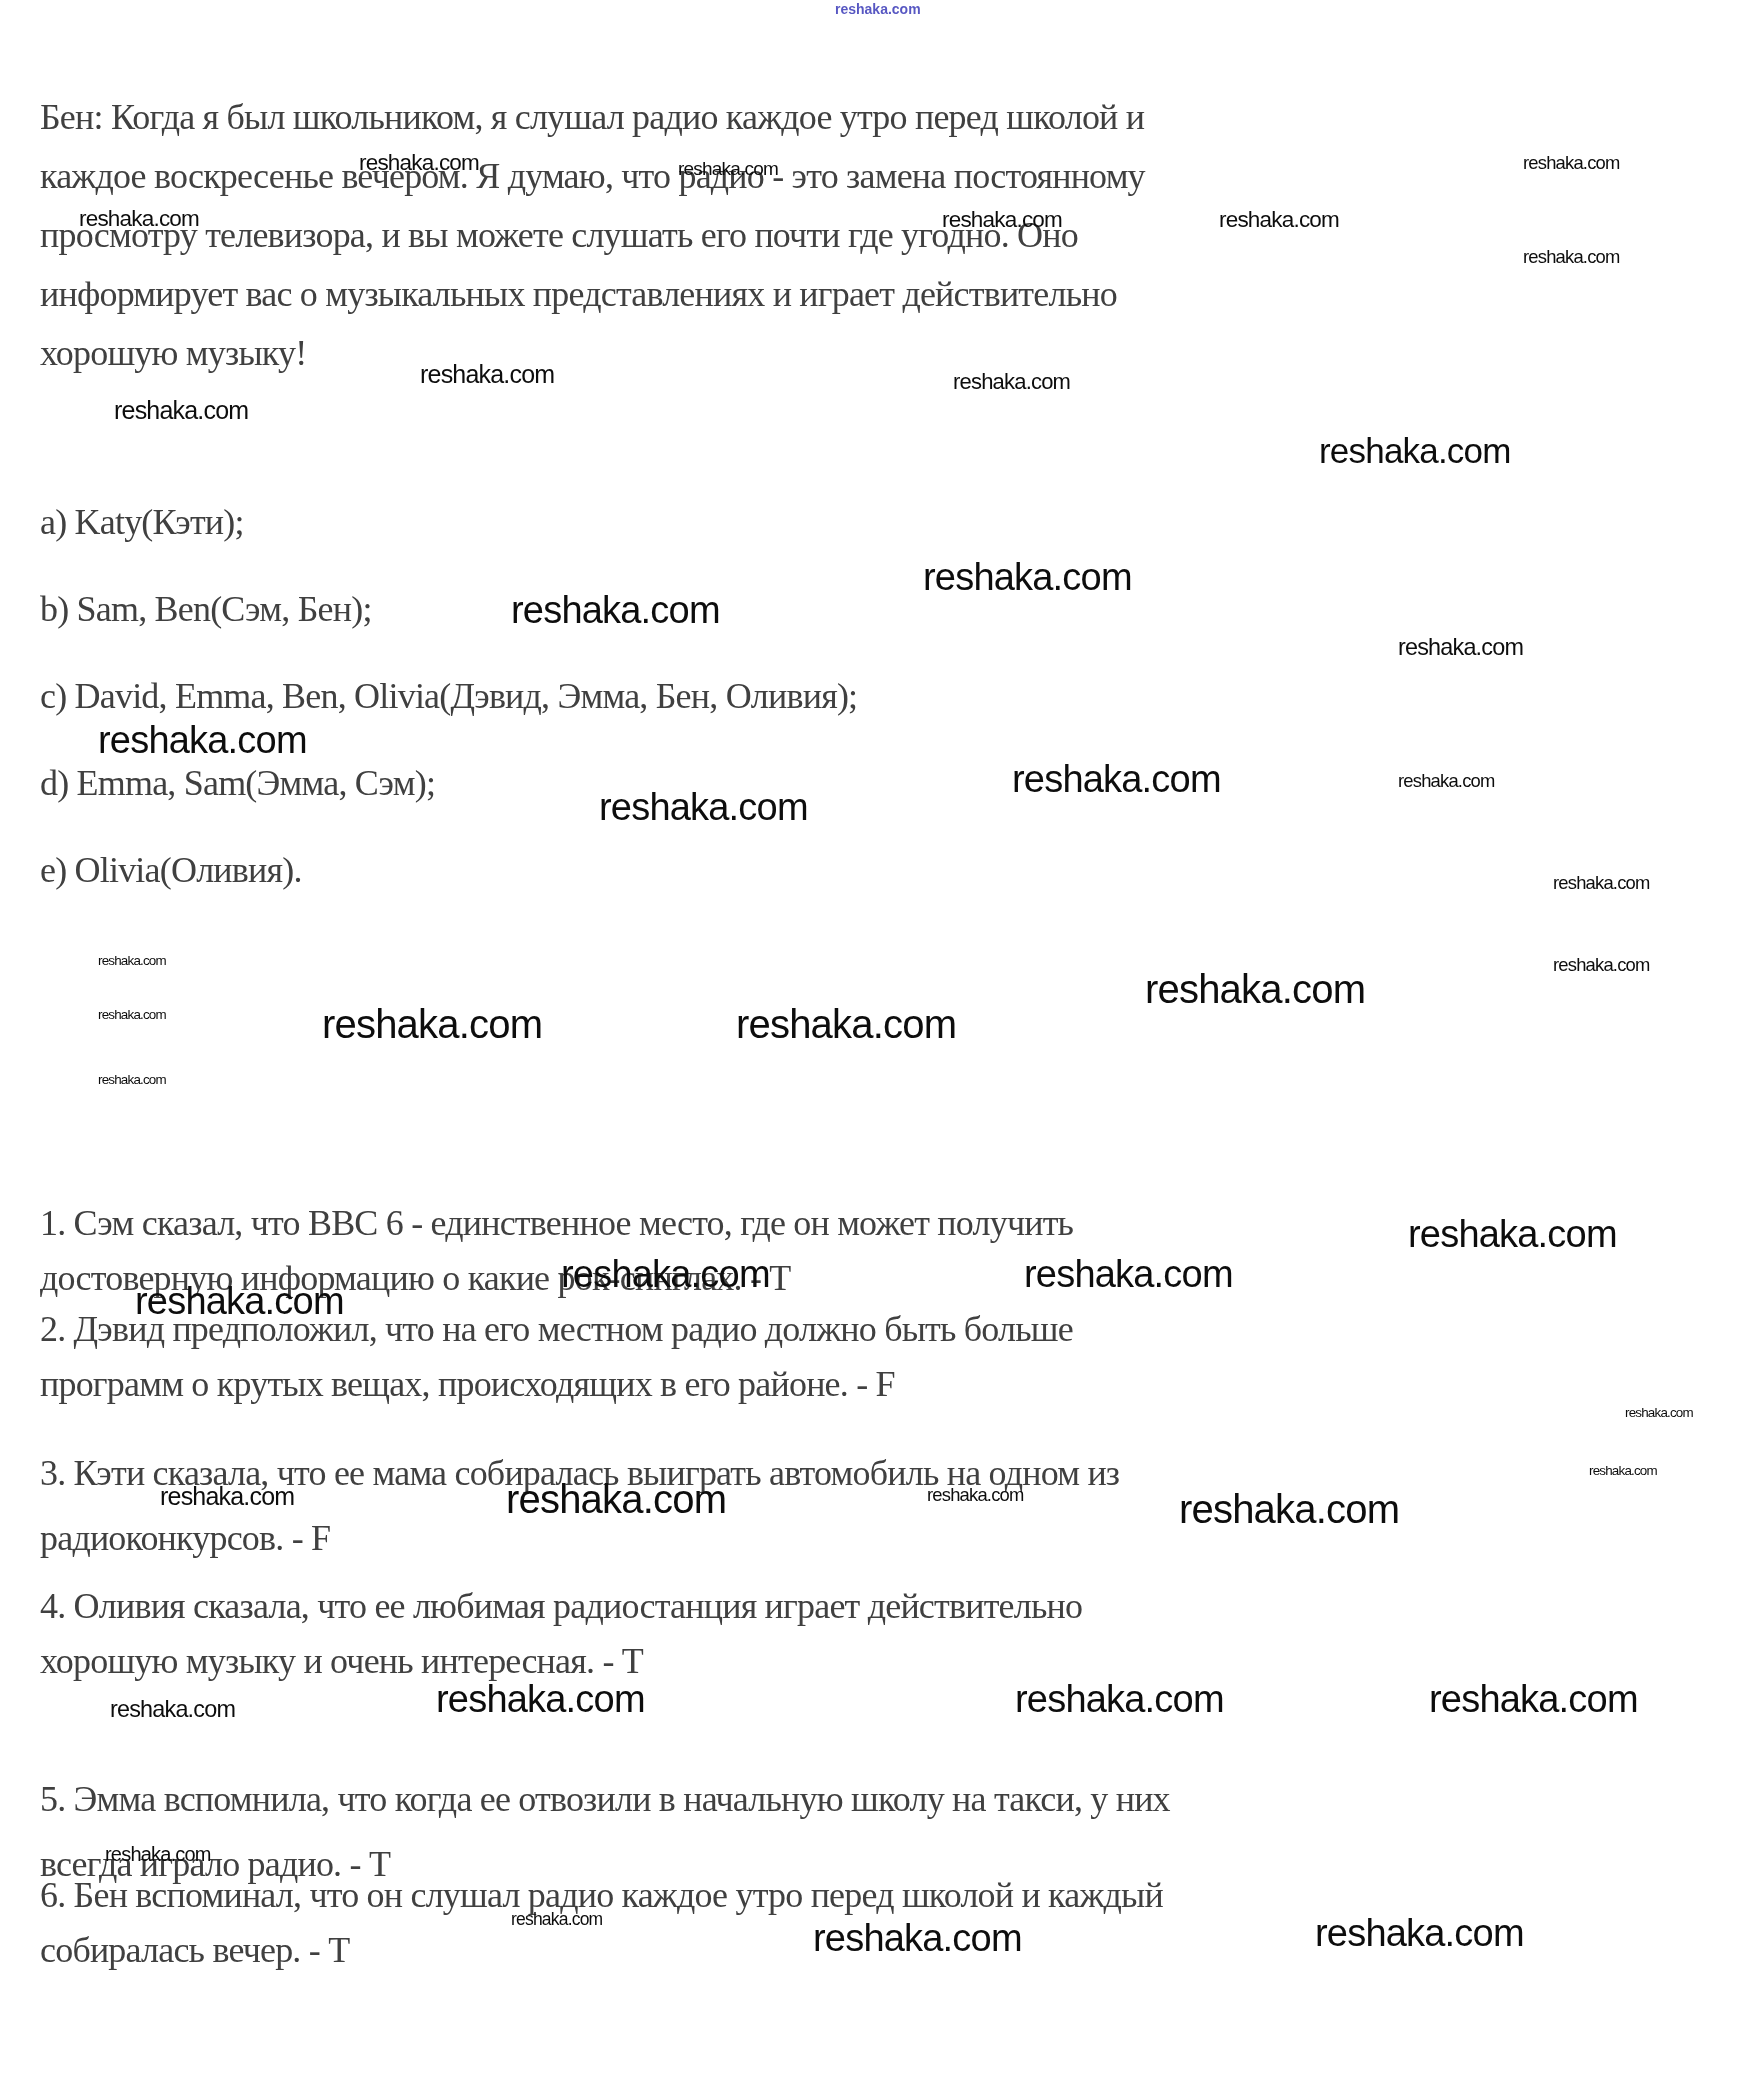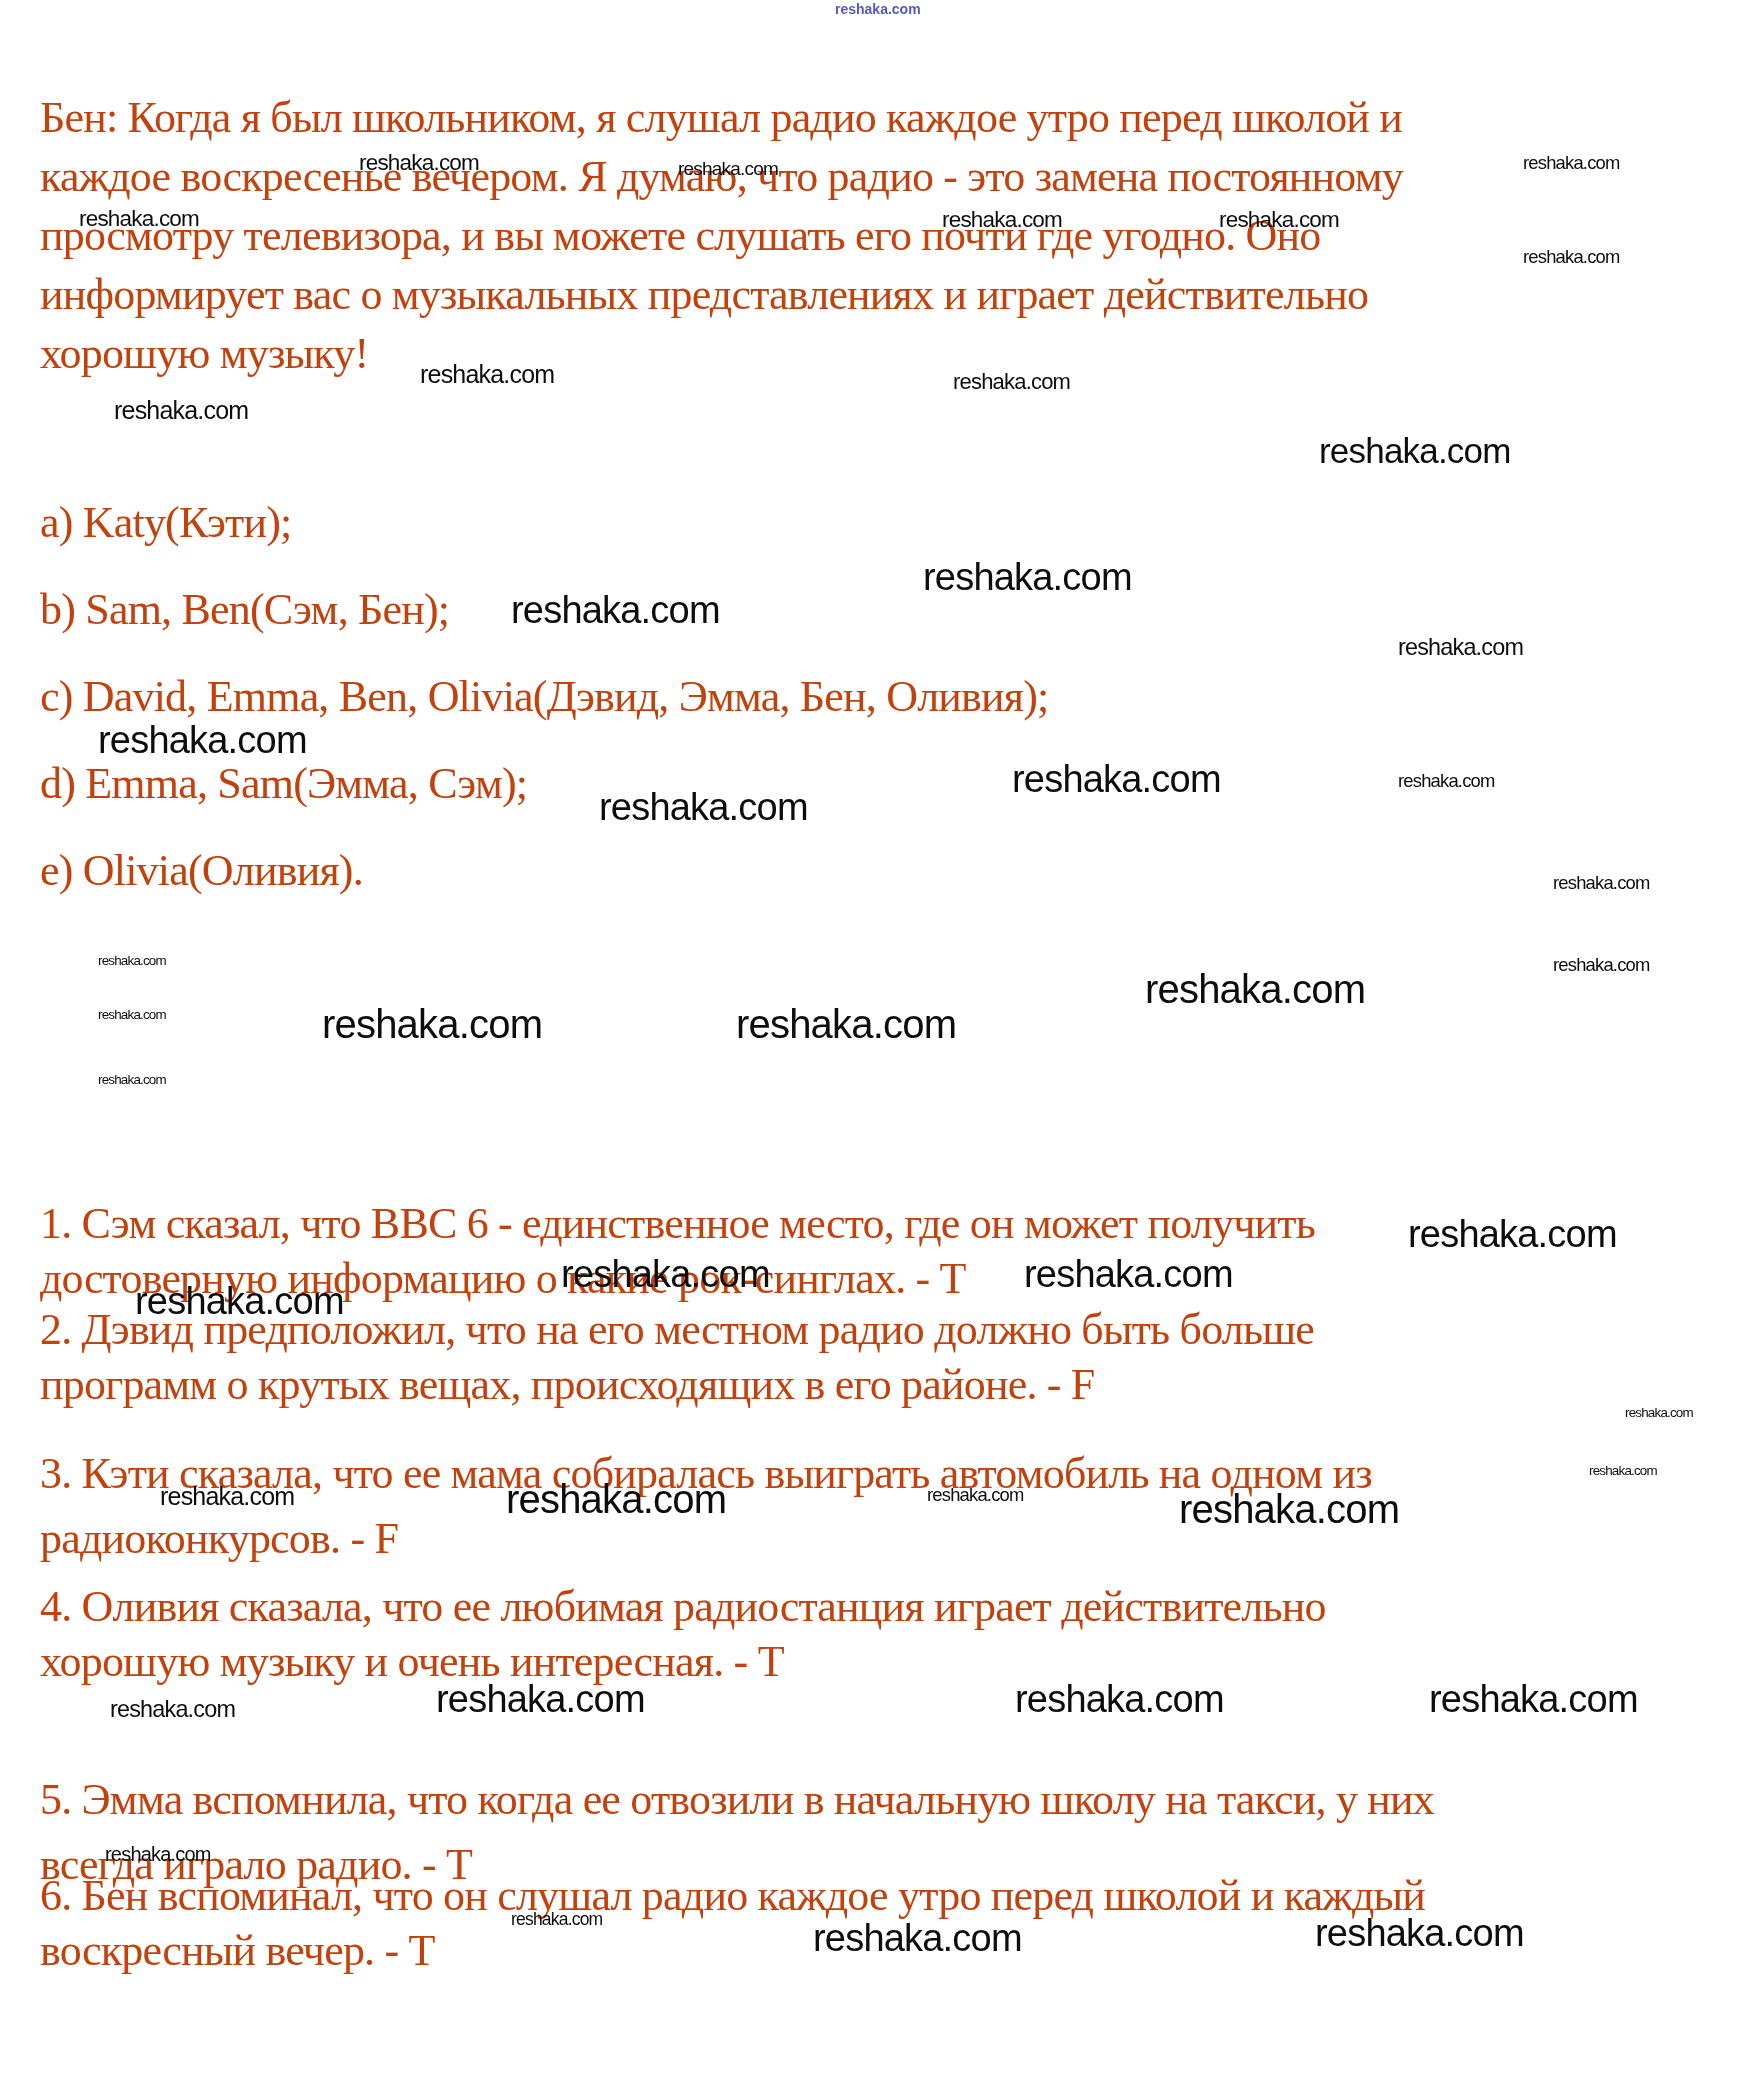--- a/index.html
+++ b/index.html
@@ -8,24 +8,24 @@
     width: 1717px;
     height: 2077px;
     background: #ffffff;
     overflow: hidden;
     font-family: "Liberation Serif", serif;
     color: #000000;
   }
   .textblock {
     position: absolute;
     left: 40px;
-    font-size: 44px;
+    font-size: 36px;
     letter-spacing: -0.8px;
     white-space: nowrap;
-    color: #c2410c;
+    color: #404040;
   }
   .intro { top: 88px; line-height: 59px; }
   .options { top: 493px; }
   .options .option { line-height: 59px; margin-bottom: 28px; }
   .heading { top: 1012px; line-height: 60px; font-weight: 700; }
   .statement { line-height: 55px; }
   .statement.lh-wide { line-height: 65px; }
   .s1 { top: 1196px; }
   .s2 { top: 1302px; }
   .s3 { top: 1441px; }
@@ -138,17 +138,17 @@
     <div class="line">хорошую музыку и очень интересная. - Т</div>
   </div>
 
   <div class="textblock statement lh-wide s5">
     <div class="line">5. Эмма вспомнила, что когда ее отвозили в начальную школу на такси, у них</div>
     <div class="line">всегда играло радио. - Т</div>
   </div>
 
   <div class="textblock statement s6">
     <div class="line">6. Бен вспоминал, что он слушал радио каждое утро перед школой и каждый</div>
-    <div class="line">воскресный вечер. - Т</div>
+    <div class="line">собиралась вечер. - Т</div>
   </div>
 
 </div>
 
 
 </body></html>

